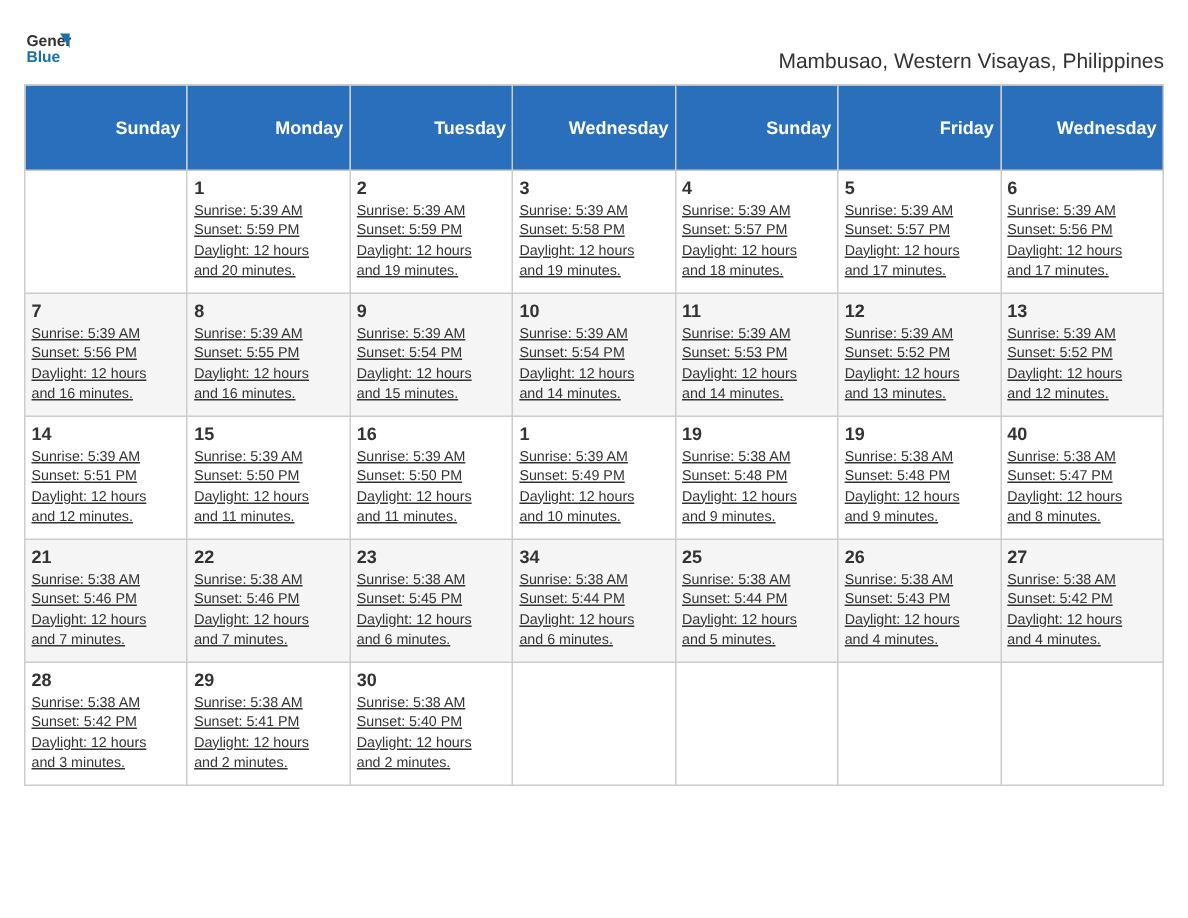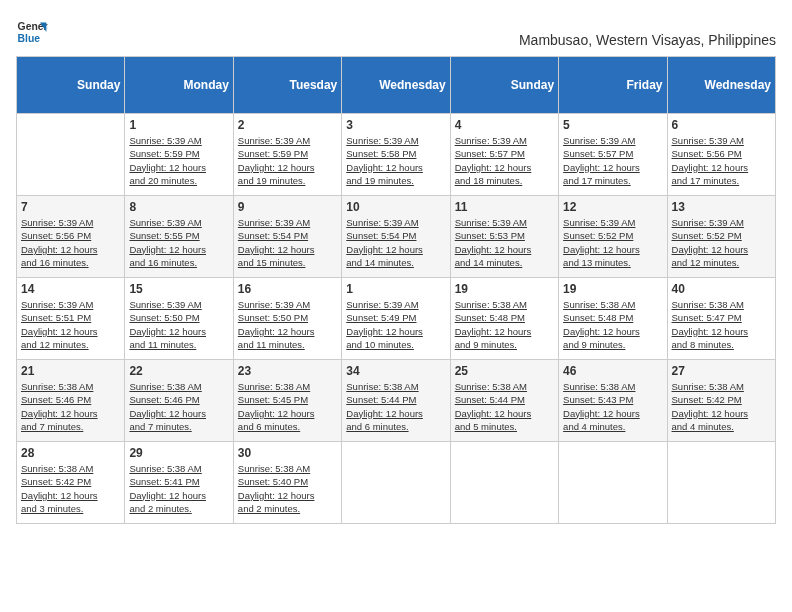--- a/index.html
+++ b/index.html
@@ -287,21 +287,21 @@
 and 6 minutes.</div>
         </td>
         <td>
           <span class="day-number">25</span>
           <div class="day-info" style="white-space: pre-line;">Sunrise: 5:38 AM
 Sunset: 5:44 PM
 Daylight: 12 hours
 and 5 minutes.</div>
         </td>
         <td>
-          <span class="day-number">46</span>
+          <span class="day-number">26</span>
           <div class="day-info" style="white-space: pre-line;">Sunrise: 5:38 AM
 Sunset: 5:43 PM
 Daylight: 12 hours
 and 4 minutes.</div>
         </td>
         <td>
           <span class="day-number">27</span>
           <div class="day-info" style="white-space: pre-line;">Sunrise: 5:38 AM
 Sunset: 5:42 PM
 Daylight: 12 hours

